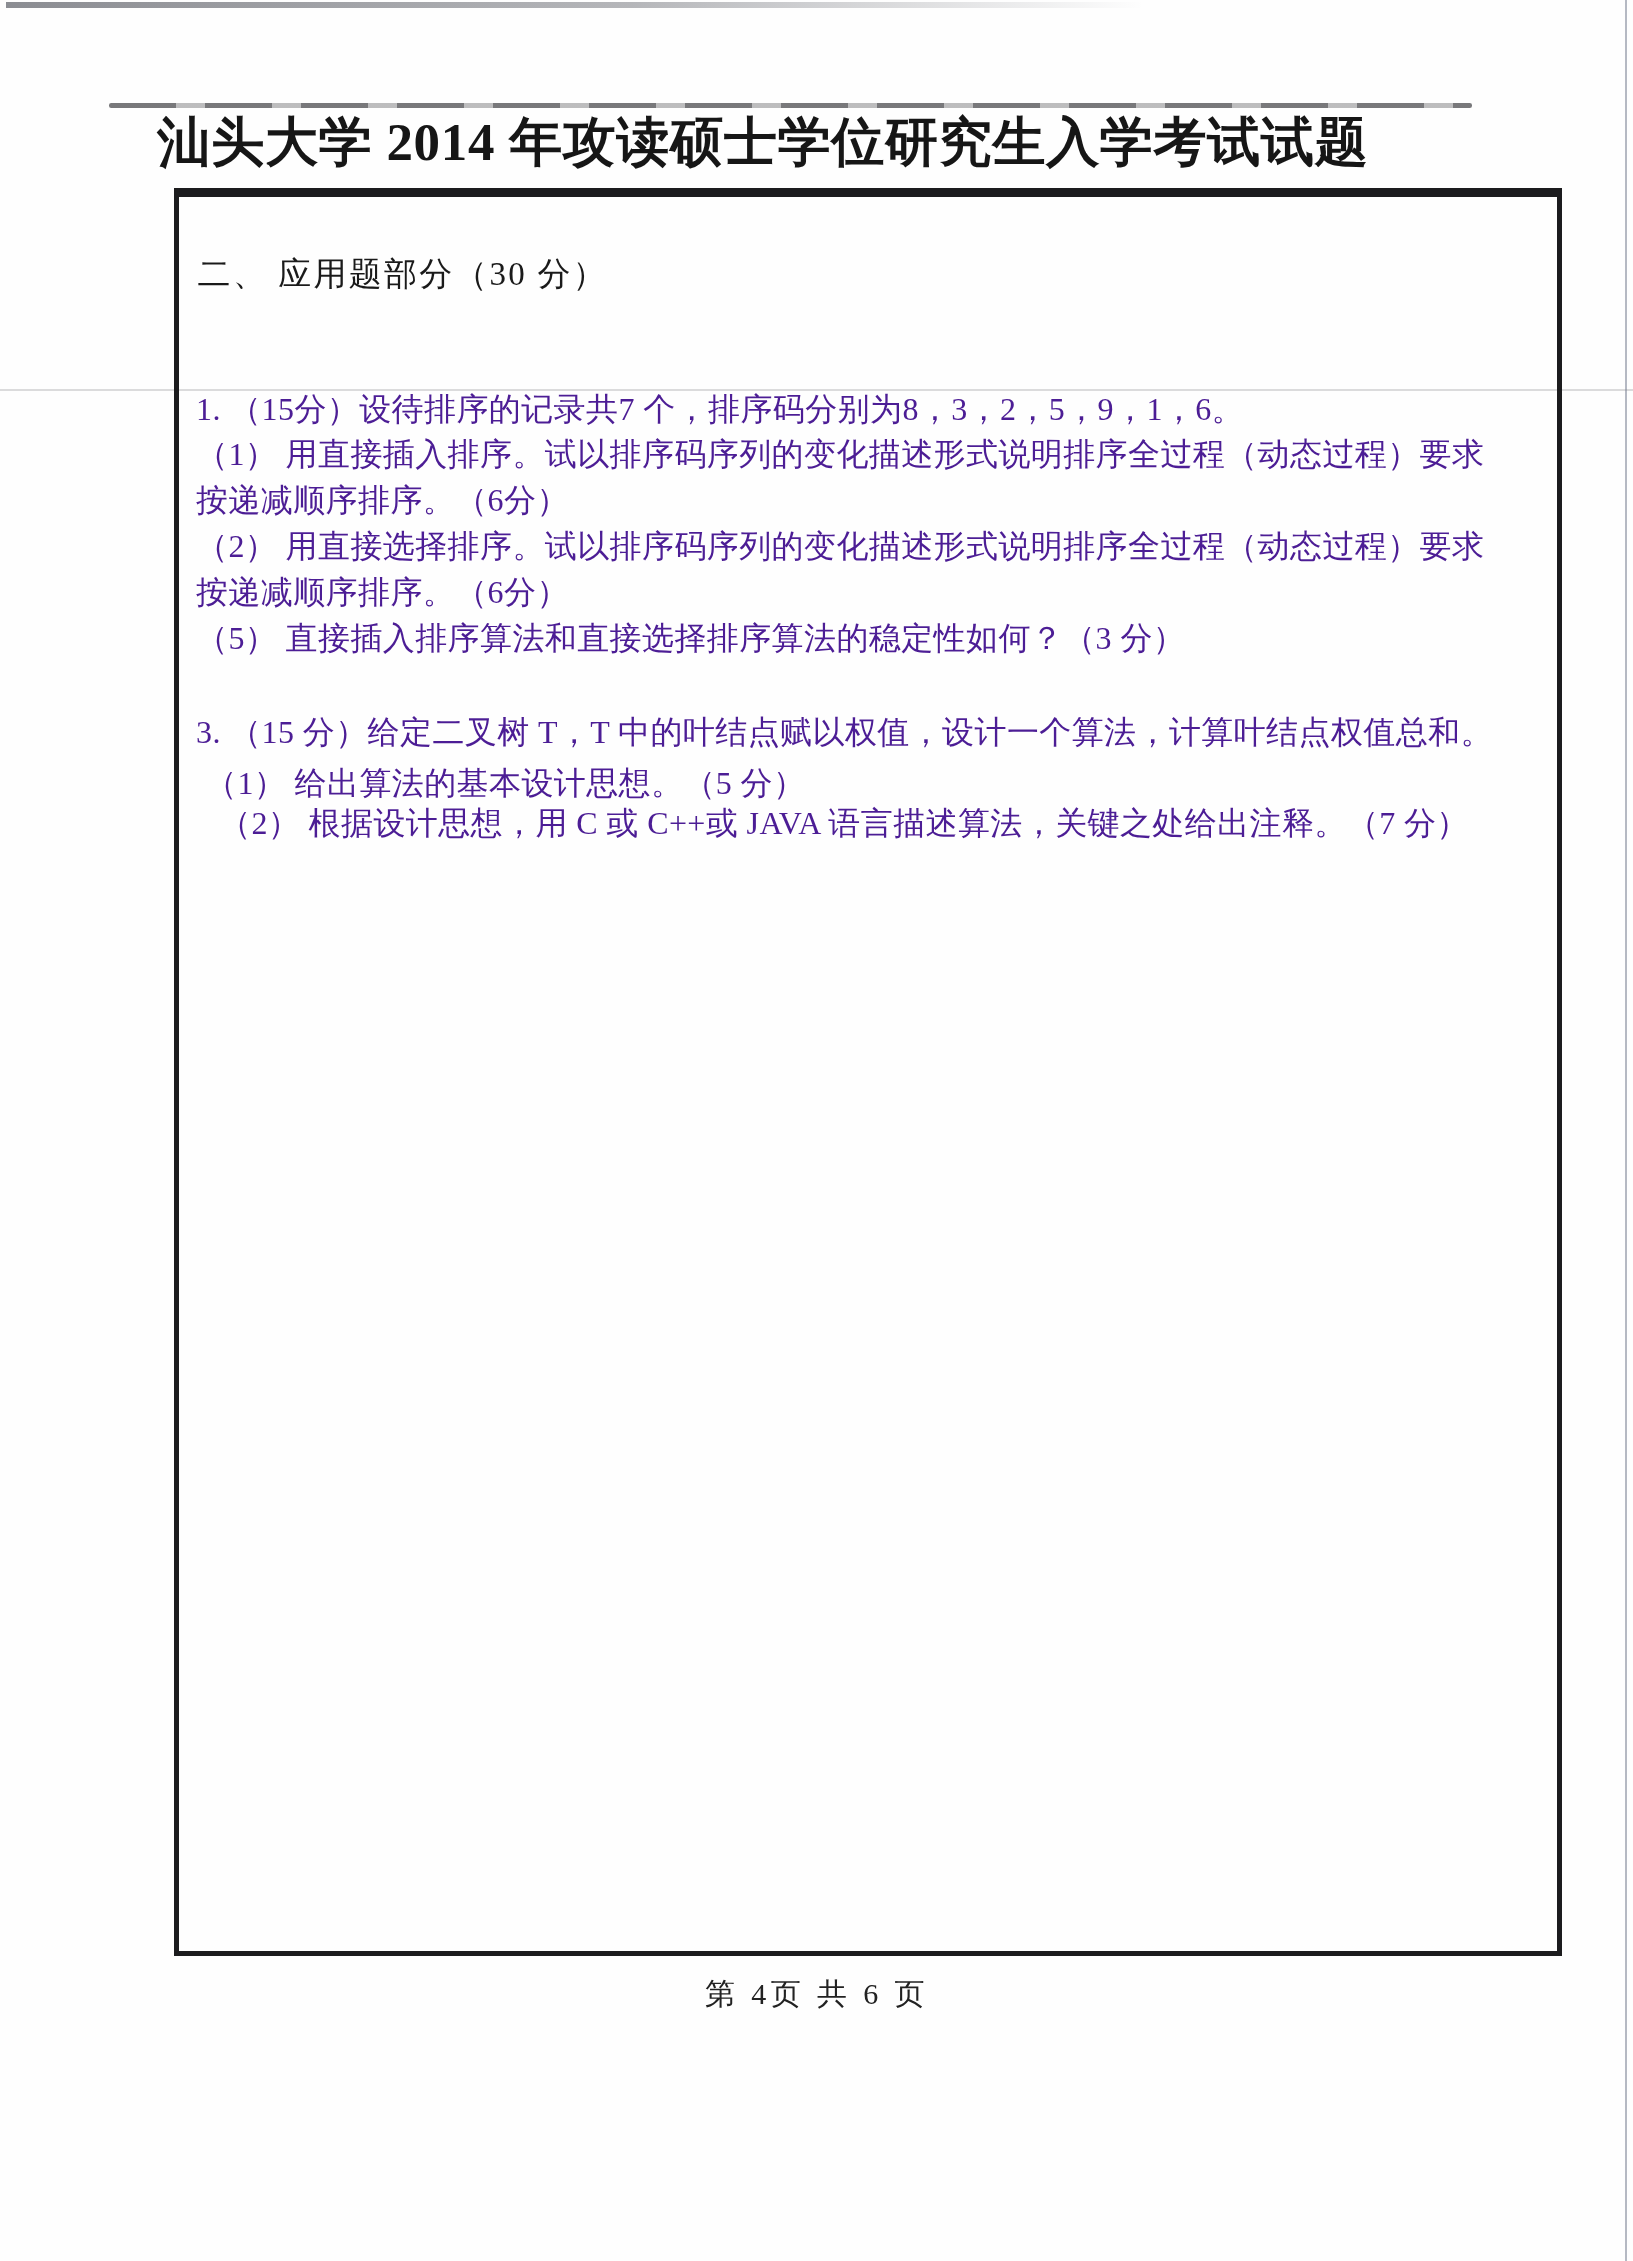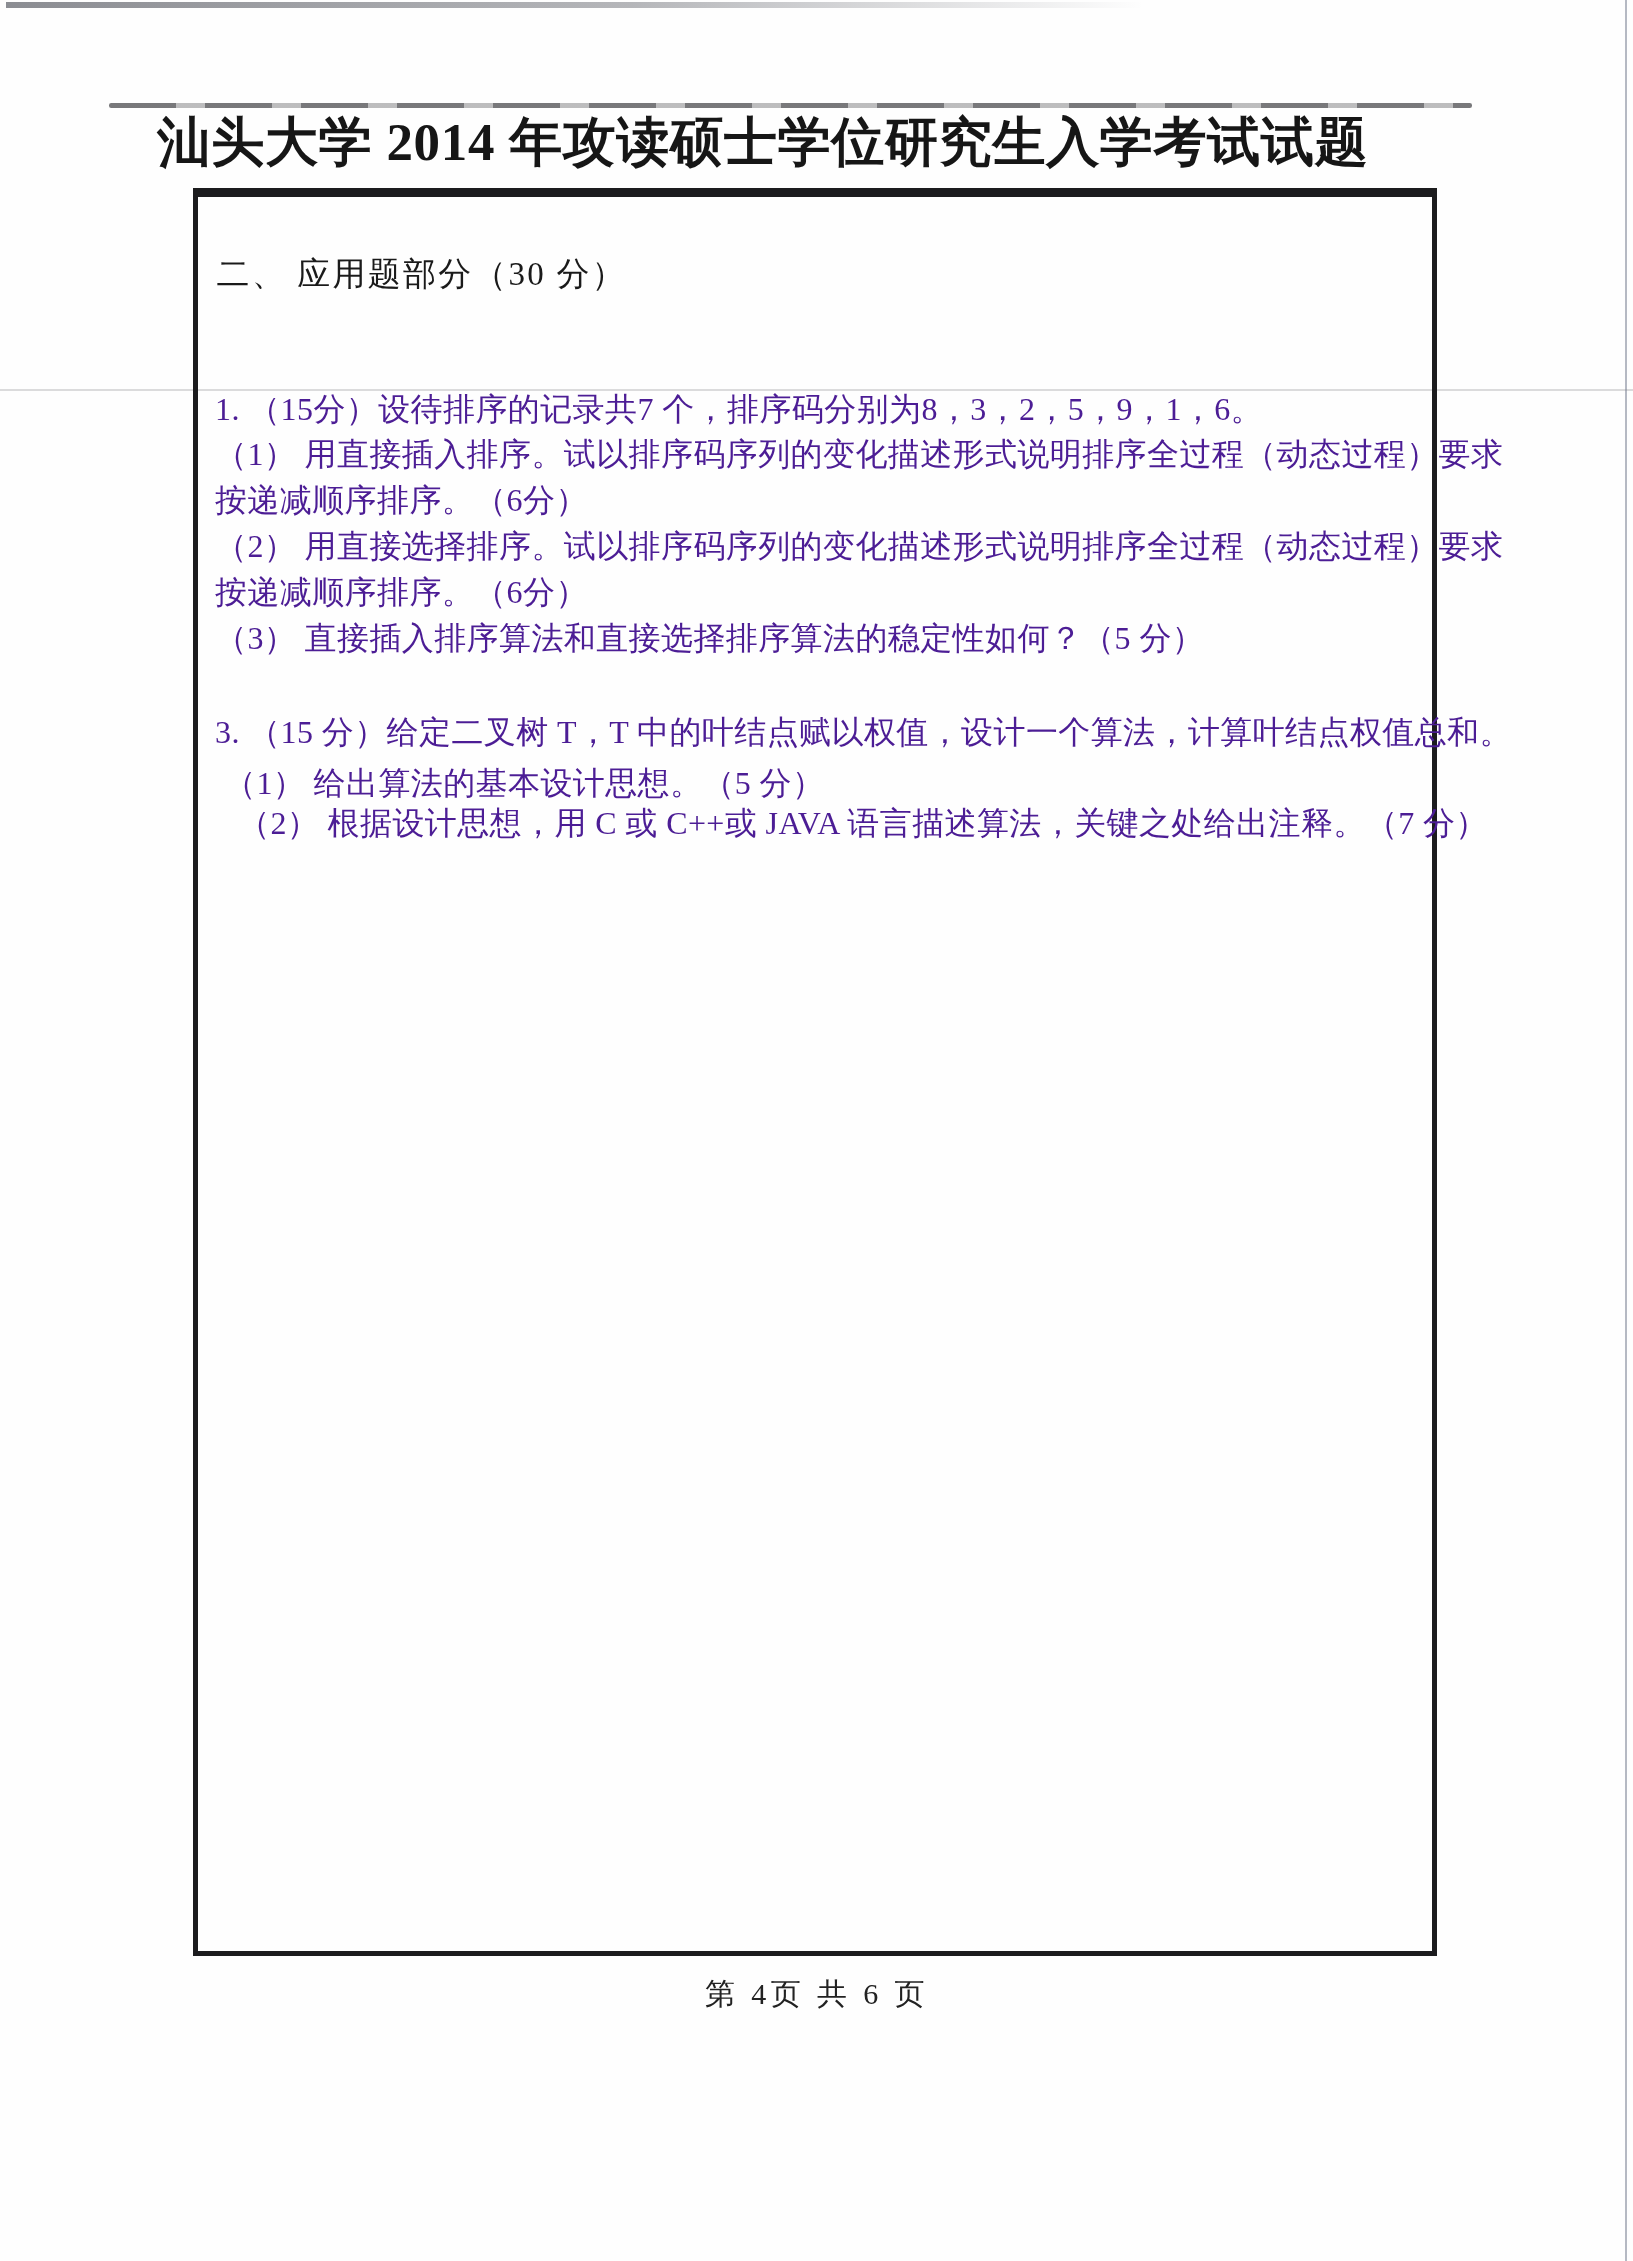--- a/index.html
+++ b/index.html
@@ -45,22 +45,22 @@
     font-size: 53px;
     font-weight: bold;
     letter-spacing: 0.7px;
     line-height: 1.1;
     color: #161616;
     white-space: nowrap;
   }
   
   .qbox {
     position: absolute;
-    left: 193px; top: 188px;
-    width: 1244px; height: 1768px;
+    left: 174px; top: 188px;
+    width: 1388px; height: 1768px;
     box-sizing: border-box;
     border: 5.2px solid #1c1c1e;
     border-top-width: 9px;
     background: transparent;
   }
   .section-heading {
     position: absolute;
     left: 18.5px; top: 61px;
     font-size: 33px;
     letter-spacing: 2.2px;
@@ -109,21 +109,21 @@
   <div class="artifact hairline"></div>
 
   <div class="qbox">
     <div class="section-heading">二、 应用题部分（30 分）</div>
 
     <div class="line q1-l0">1. （15分）设待排序的记录共7 个，排序码分别为8，3，2，5，9，1，6。</div>
     <div class="line q1-l1">（1） 用直接插入排序。试以排序码序列的变化描述形式说明排序全过程（动态过程）要求</div>
     <div class="line q1-l2">按递减顺序排序。（6分）</div>
     <div class="line q1-l3">（2） 用直接选择排序。试以排序码序列的变化描述形式说明排序全过程（动态过程）要求</div>
     <div class="line q1-l4">按递减顺序排序。（6分）</div>
-    <div class="line q1-l5">（3） 直接插入排序算法和直接选择排序算法的稳定性如何？（5 分）</div>
+    <div class="line q1-l5">（5） 直接插入排序算法和直接选择排序算法的稳定性如何？（3 分）</div>
 
     <div class="line q2-l0">3. （15 分）给定二叉树 T，T 中的叶结点赋以权值，设计一个算法，计算叶结点权值总和。</div>
     <div class="line q2-l1">（1） 给出算法的基本设计思想。（5 分）</div>
     <div class="line q2-l2">（2） 根据设计思想，用 C 或 C++或 JAVA 语言描述算法，关键之处给出注释。（7 分）</div>
   </div>
 
   <div class="footer">第 4页 共 6 页</div>
 
   <div class="artifact right-edge"></div>
 

